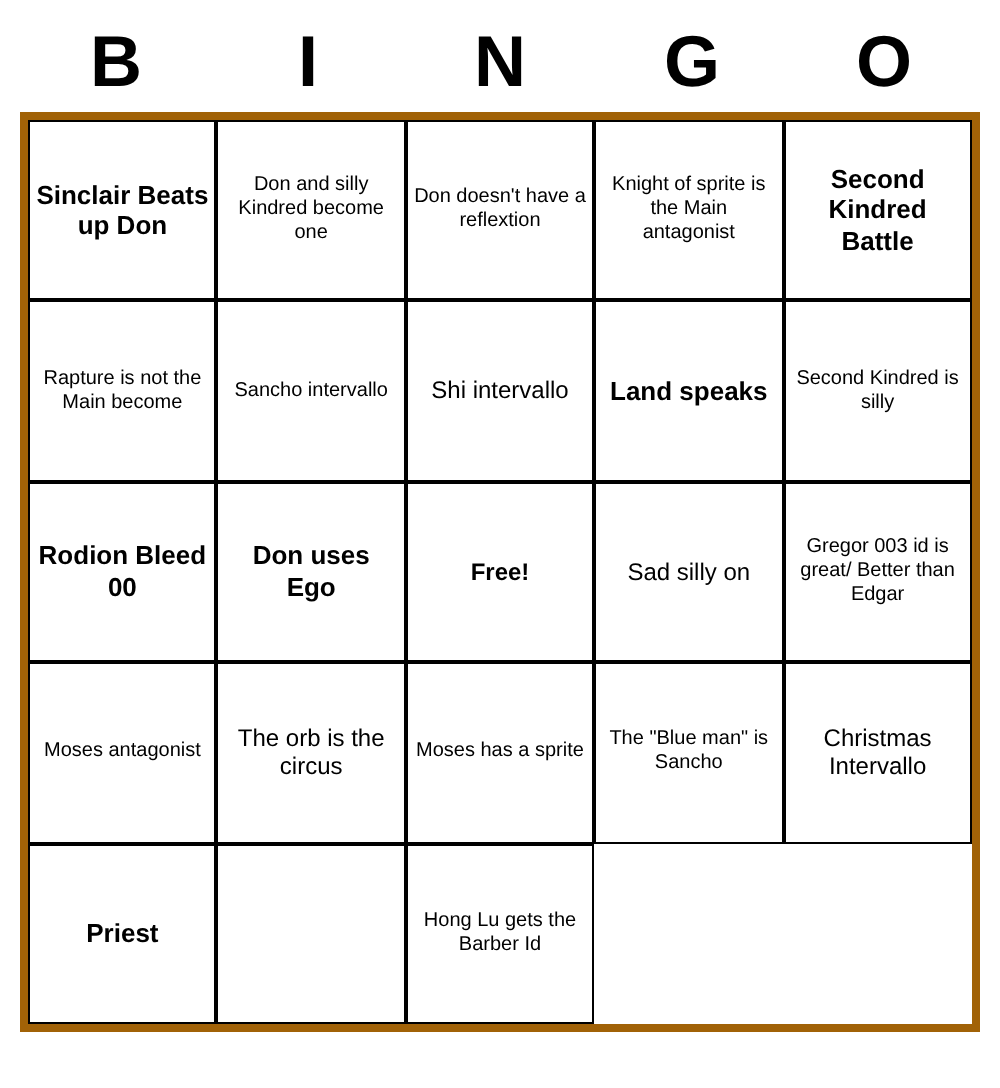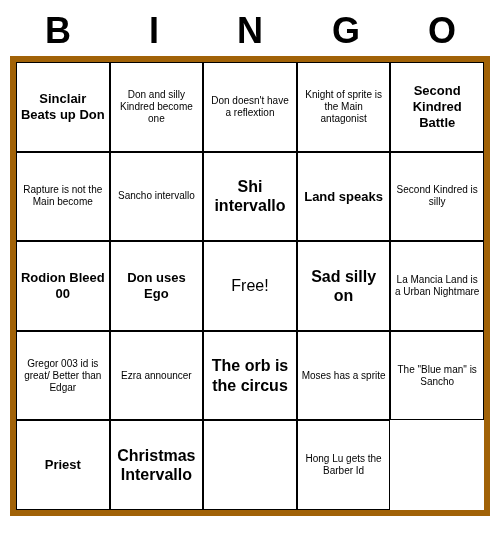--- a/index.html
+++ b/index.html
@@ -34,49 +34,49 @@
       text-align: center;
       font-family: Arial, sans-serif;
     }
 
     .bingo-grid {
       display: grid;
       grid-template-columns: repeat(5, 1fr);
       grid-template-rows: repeat(5, 1fr);
       width: 480px;
       height: 460px;
-      border: 6px solid #a16207;
+      border: 4px solid #a16207;
     }
 
     .bingo-cell {
       border: 1px solid #000;
       display: flex;
       align-items: center;
       justify-content: center;
       text-align: center;
       padding: 3px;
       font-size: 10px;
       font-family: Arial, sans-serif;
       line-height: 1.2;
       overflow: hidden;
     }
 
     .bingo-cell.free {
-      font-size: 16px;
-      font-weight: normal;
+      font-size: 12px;
+      font-weight: bold;
     }
 
     .bingo-cell.large-text {
       font-size: 13px;
       font-weight: bold;
     }
 
     .bingo-cell.medium-text {
-      font-size: 16px;
-      font-weight: bold;
+      font-size: 12px;
+      font-weight: normal;
     }
   </style>
 </head>
 <body>
 
 <div class="bingo-header">
   <div class="bingo-letter">B</div>
   <div class="bingo-letter">I</div>
   <div class="bingo-letter">N</div>
   <div class="bingo-letter">G</div>
@@ -91,23 +91,22 @@
     <div class="bingo-cell large-text">Second Kindred Battle</div>
     <div class="bingo-cell">Rapture is not the Main become</div>
     <div class="bingo-cell">Sancho intervallo</div>
     <div class="bingo-cell medium-text">Shi intervallo</div>
     <div class="bingo-cell large-text">Land speaks</div>
     <div class="bingo-cell">Second Kindred is silly</div>
     <div class="bingo-cell large-text">Rodion Bleed 00</div>
     <div class="bingo-cell large-text">Don uses Ego</div>
     <div class="bingo-cell free">Free!</div>
     <div class="bingo-cell medium-text">Sad silly on</div>
-    <div class="bingo-cell">La Mancia Land is a Urban Nightmare</div>
     <div class="bingo-cell">Gregor 003 id is great/ Better than Edgar</div>
-    <div class="bingo-cell">Ezra announcer</div>
+    <div class="bingo-cell">Moses antagonist</div>
     <div class="bingo-cell medium-text">The orb is the circus</div>
     <div class="bingo-cell">Moses has a sprite</div>
     <div class="bingo-cell">The "Blue man" is Sancho</div>
+    <div class="bingo-cell medium-text">Christmas Intervallo</div>
     <div class="bingo-cell large-text">Priest</div>
-    <div class="bingo-cell medium-text">Christmas Intervallo</div>
     <div class="bingo-cell"></div>
     <div class="bingo-cell">Hong Lu gets the Barber Id</div>
   </div>
 
 </body></html>

